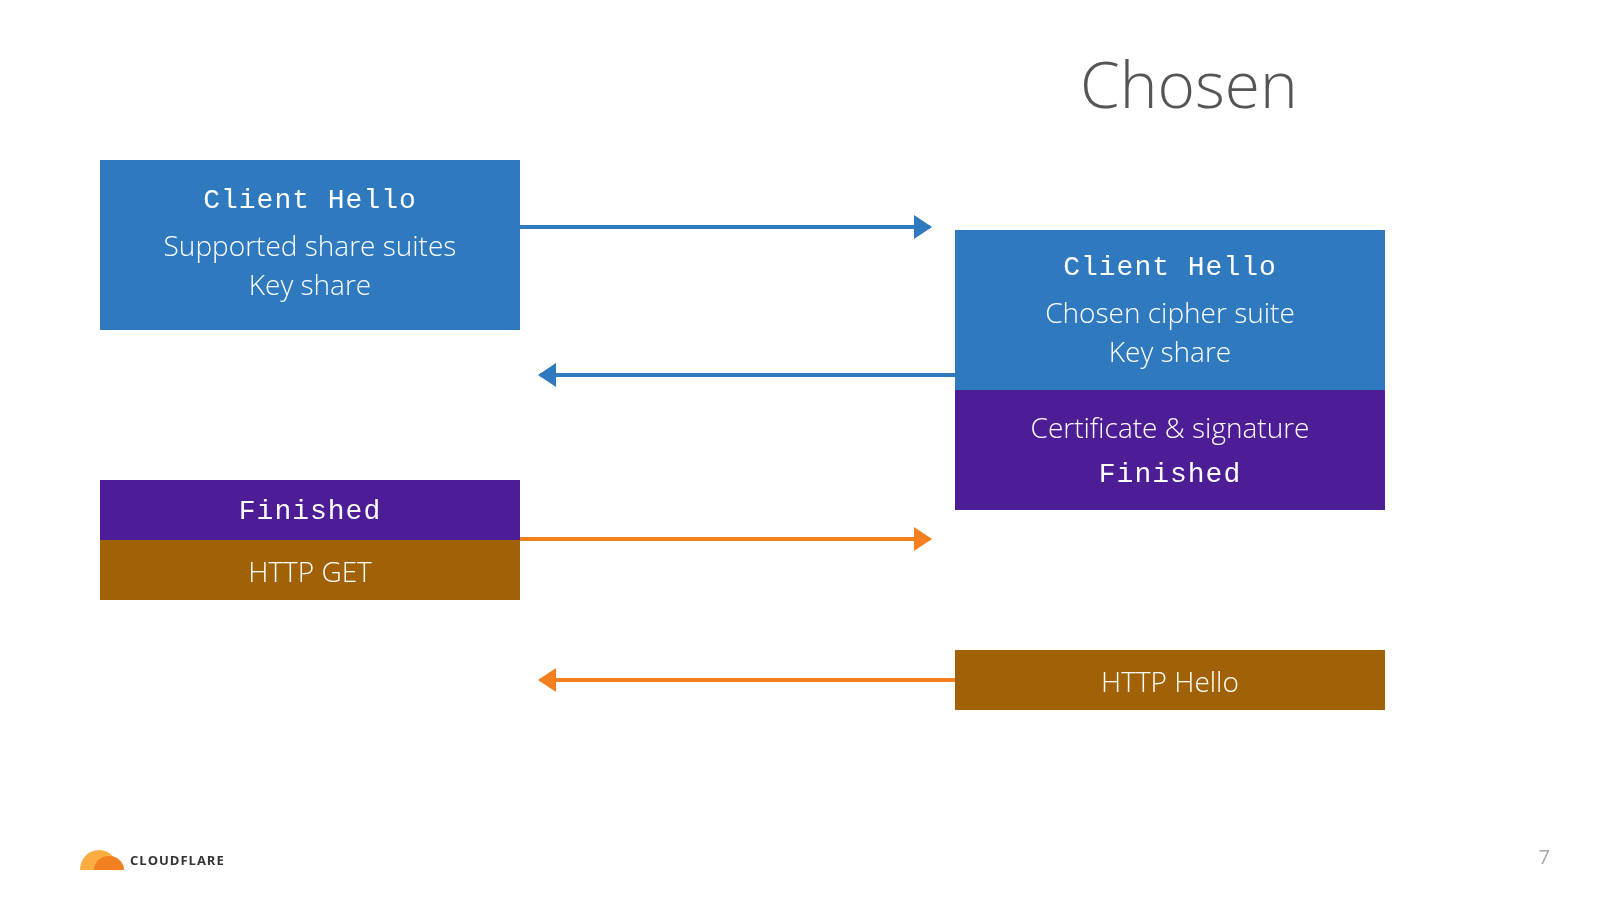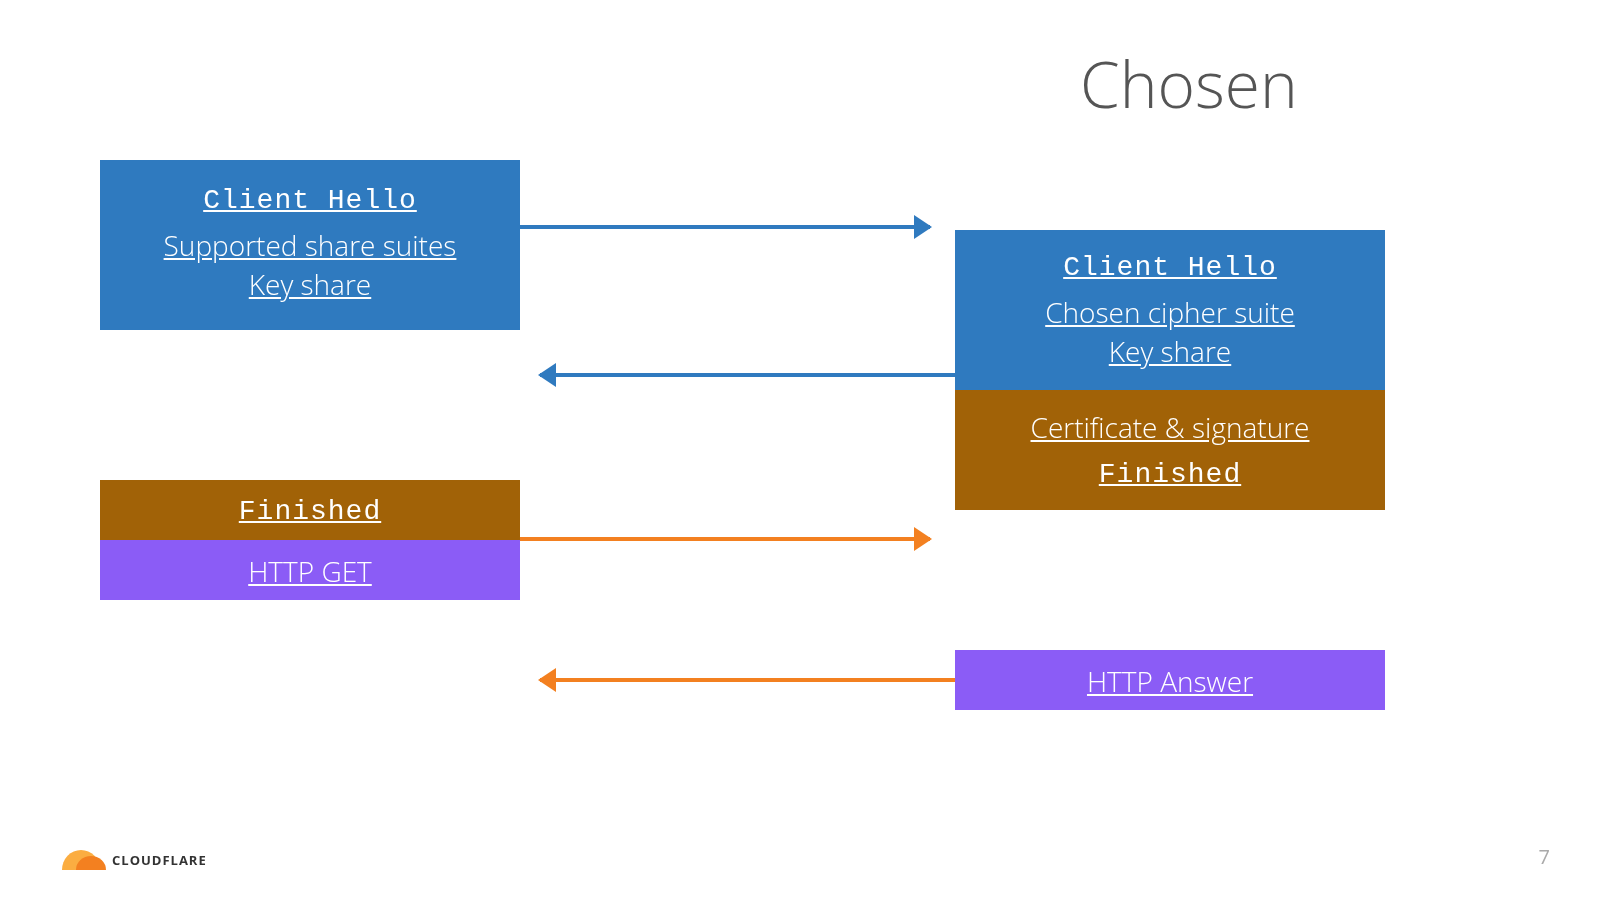--- a/index.html
+++ b/index.html
@@ -23,40 +23,39 @@
     .heading {
       position: absolute;
       font-size: 64px;
       font-weight: 300;
       color: #555;
     }
     .box {
       position: absolute;
       text-align: center;
       color: white;
-      text-decoration: underline;
     }
     .box-title {
       font-family: "Courier New", monospace;
       font-size: 28px;
       letter-spacing: 1px;
       margin-bottom: 10px;
     }
     .box-sub {
       font-size: 28px;
       font-weight: 300;
       line-height: 1.4;
     }
     .mono {
       font-family: "Courier New", monospace;
       letter-spacing: 1px;
     }
     .blue { background: #2f7abf; }
-    .green { background: #a16207; }
-    .orange { background: #8b5cf6; }
+    .green { background: #4c1d95; }
+    .orange { background: #a16207; }
     .arrow {
       position: absolute;
       height: 4px;
     }
     .arrow::after {
       content: '';
       position: absolute;
       width: 0;
       height: 0;
       border-top: 12px solid transparent;
@@ -75,21 +74,21 @@
     }
     .arrow.blue-arrow { background: #2f7abf; }
     .arrow.blue-arrow.right::after { border-left-color: #2f7abf; }
     .arrow.blue-arrow.left::after { border-right-color: #2f7abf; }
     .arrow.orange-arrow { background: #f38020; }
     .arrow.orange-arrow.right::after { border-left-color: #f38020; }
     .arrow.orange-arrow.left::after { border-right-color: #f38020; }
     .logo {
       position: absolute;
       bottom: 30px;
-      left: 62px;
+      left: 80px;
       display: flex;
       align-items: center;
       gap: 6px;
     }
     .logo-icon {
       width: 44px;
       height: 20px;
       position: relative;
     }
     .cloud-back {
@@ -156,21 +155,21 @@
     <div class="box-sub mono">Finished</div>
   </div>
 
   <div class="box orange" style="left:100px; top:540px; width:420px; height:60px; padding-top:12px;">
     <div class="box-sub">HTTP GET</div>
   </div>
 
   <div class="arrow orange-arrow right" style="left:520px; top:537px; width:410px;"></div>
 
   <div class="box orange" style="left:955px; top:650px; width:430px; height:60px; padding-top:12px;">
-    <div class="box-sub">HTTP Answer</div>
+    <div class="box-sub">HTTP Hello</div>
   </div>
 
   <div class="arrow orange-arrow left" style="left:540px; top:678px; width:415px;"></div>
 
   <div class="logo">
     <div class="logo-icon">
       <div class="cloud-back"></div>
       <div class="cloud-front"></div>
     </div>
     <div class="logo-text">CLOUDFLARE</div>

